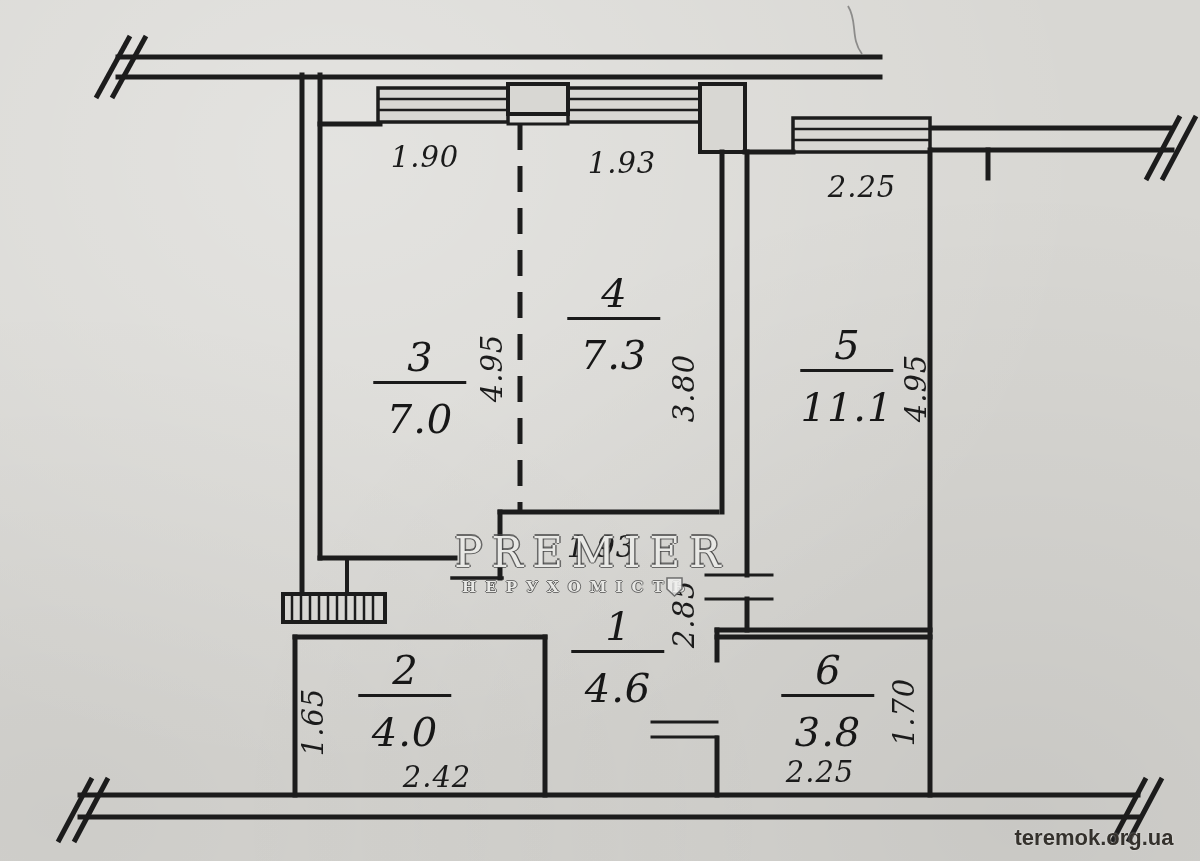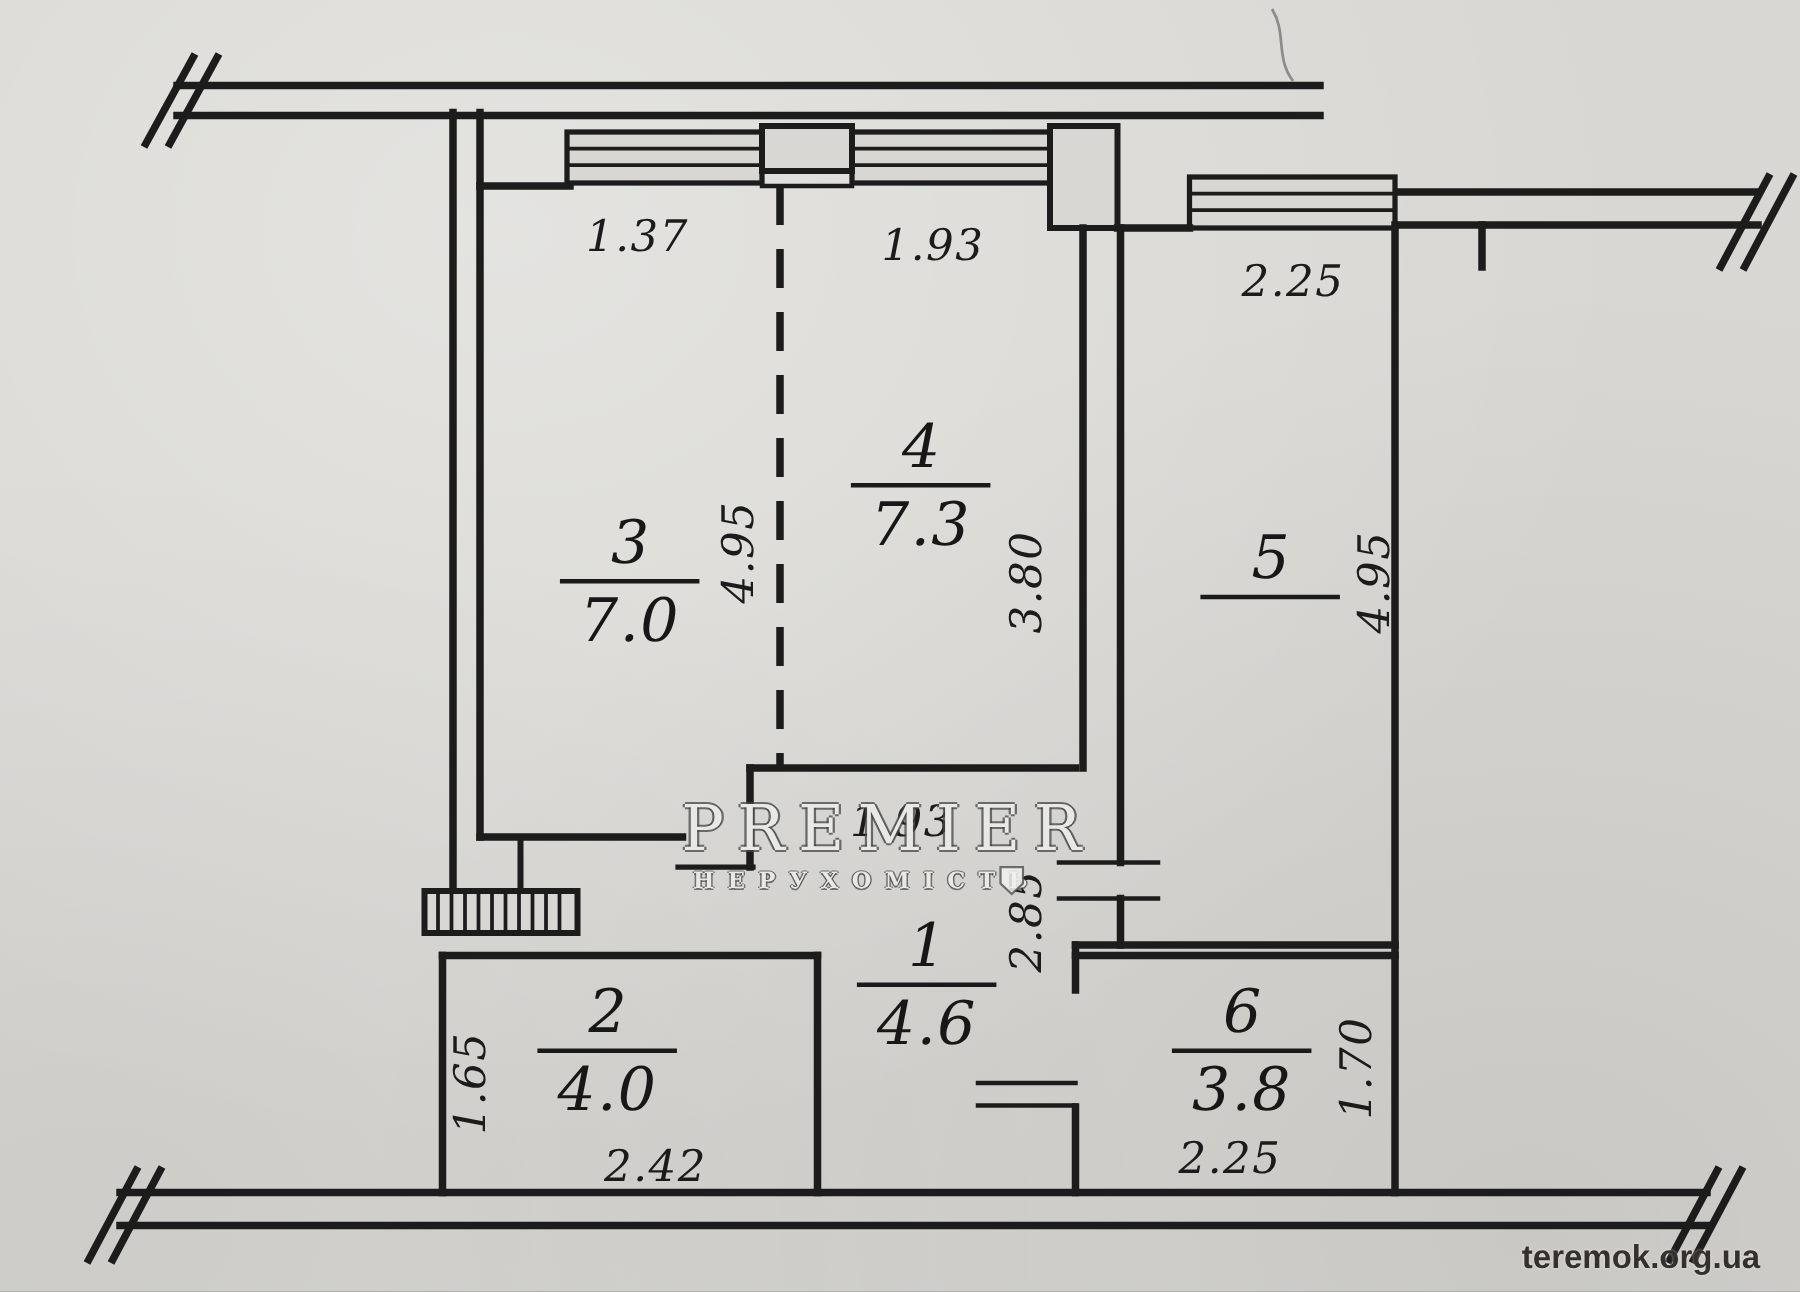--- a/index.html
+++ b/index.html
@@ -15,21 +15,21 @@
   svg.plan { position:absolute; left:0; top:0; }
   .txt { position:absolute; transform:translate(-50%,-50%); color:#1b1b1b; white-space:nowrap; }
   .dim { font-style:italic; font-size:29px; letter-spacing:1px; }
   .dim.vert { transform:translate(-50%,-50%) rotate(-90deg); }
   .room-label {
     position:absolute; transform:translate(-50%,-50%);
     display:flex; flex-direction:column; align-items:center;
     font-style:italic; font-size:40px; color:#171717; line-height:1.0;
   }
   .room-label .num { padding:0 34px 4px; border-bottom:3.5px solid #1a1a1a; }
-  .room-label .area { padding-top:5px; letter-spacing:1px; }
+  .room-label .area { padding-top:15px; letter-spacing:1px; }
   .wm-brand {
     font-weight:normal; font-size:42px; letter-spacing:9px; color:rgba(246,246,243,0.92);
     text-shadow:1.5px 0 0 rgba(70,70,70,0.75), -1.5px 0 0 rgba(70,70,70,0.75),
                 0 1.5px 0 rgba(70,70,70,0.75), 0 -1.5px 0 rgba(70,70,70,0.75);
   }
   .wm-tag {
     font-weight:bold; font-size:15px; letter-spacing:9px; color:rgba(246,246,243,0.92);
     text-shadow:1px 0 0 rgba(70,70,70,0.7), -1px 0 0 rgba(70,70,70,0.7),
                 0 1px 0 rgba(70,70,70,0.7), 0 -1px 0 rgba(70,70,70,0.7);
   }
@@ -138,35 +138,36 @@
   <div class="room-label" style="left:420px; top:388px;">
     <div class="num">3</div>
     <div class="area">7.0</div>
   </div>
   <div class="room-label" style="left:614px; top:324px;">
     <div class="num">4</div>
     <div class="area">7.3</div>
   </div>
   <div class="room-label" style="left:847px; top:376px;">
     <div class="num">5</div>
+    <div class="area">11.1</div>
   </div>
   <div class="room-label" style="left:618px; top:657px;">
     <div class="num">1</div>
     <div class="area">4.6</div>
   </div>
   <div class="room-label" style="left:405px; top:701px;">
     <div class="num">2</div>
     <div class="area">4.0</div>
   </div>
   <div class="room-label" style="left:828px; top:701px;">
     <div class="num">6</div>
     <div class="area">3.8</div>
   </div>
 
-  <div class="txt dim" style="left:425px; top:157px;">1.37</div>
+  <div class="txt dim" style="left:425px; top:157px;">1.90</div>
   <div class="txt dim" style="left:622px; top:163px;">1.93</div>
   <div class="txt dim" style="left:862px; top:187px;">2.25</div>
   <div class="txt dim vert" style="left:492px; top:368px;">4.95</div>
   <div class="txt dim vert" style="left:684px; top:388px;">3.80</div>
   <div class="txt dim vert" style="left:916px; top:388px;">4.95</div>
   <div class="txt dim" style="left:601px; top:547px;">1.93</div>
   <div class="txt dim vert" style="left:684px; top:614px;">2.85</div>
   <div class="txt dim vert" style="left:313px; top:722px;">1.65</div>
   <div class="txt dim" style="left:437px; top:777px;">2.42</div>
   <div class="txt dim" style="left:820px; top:772px;">2.25</div>

